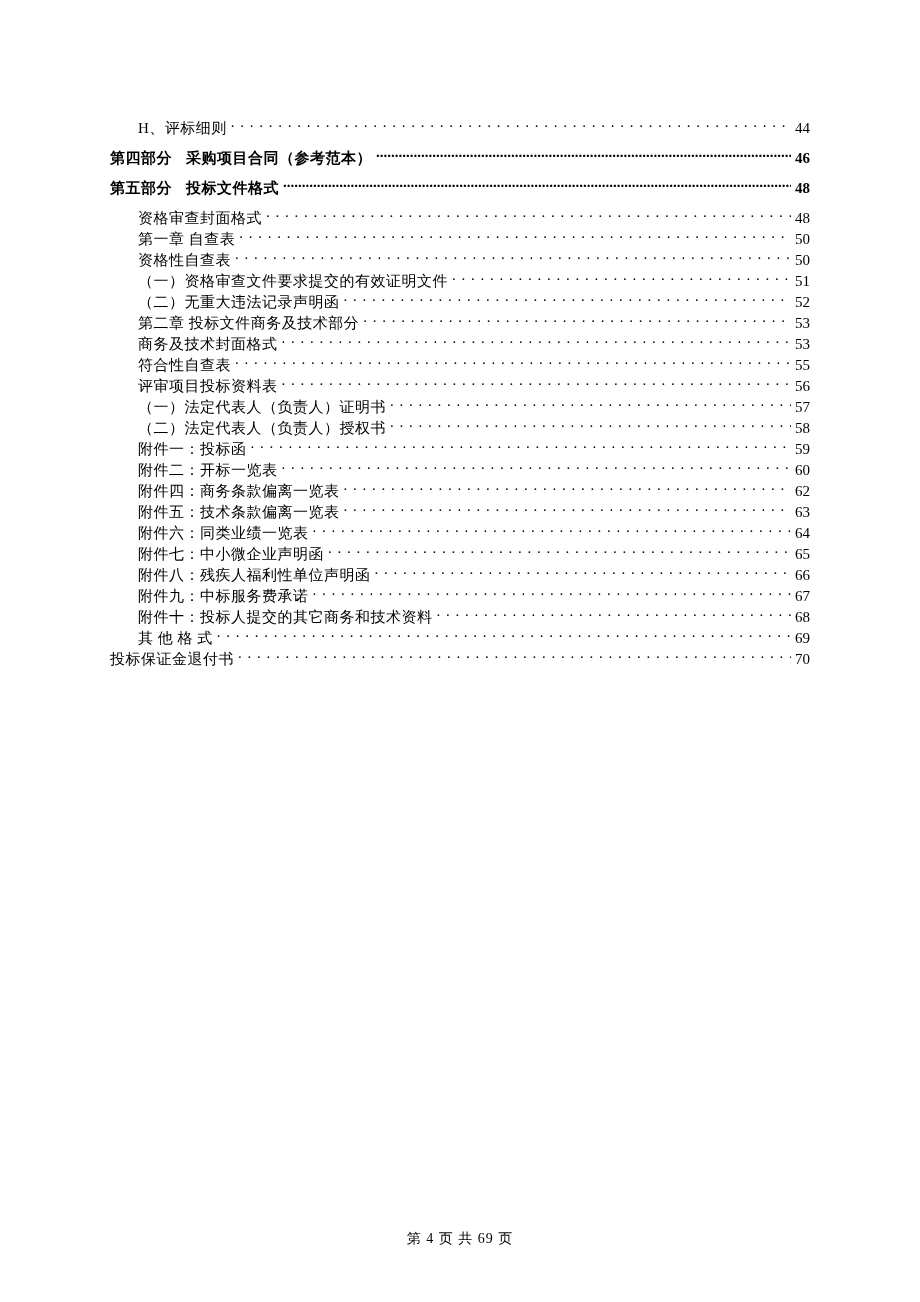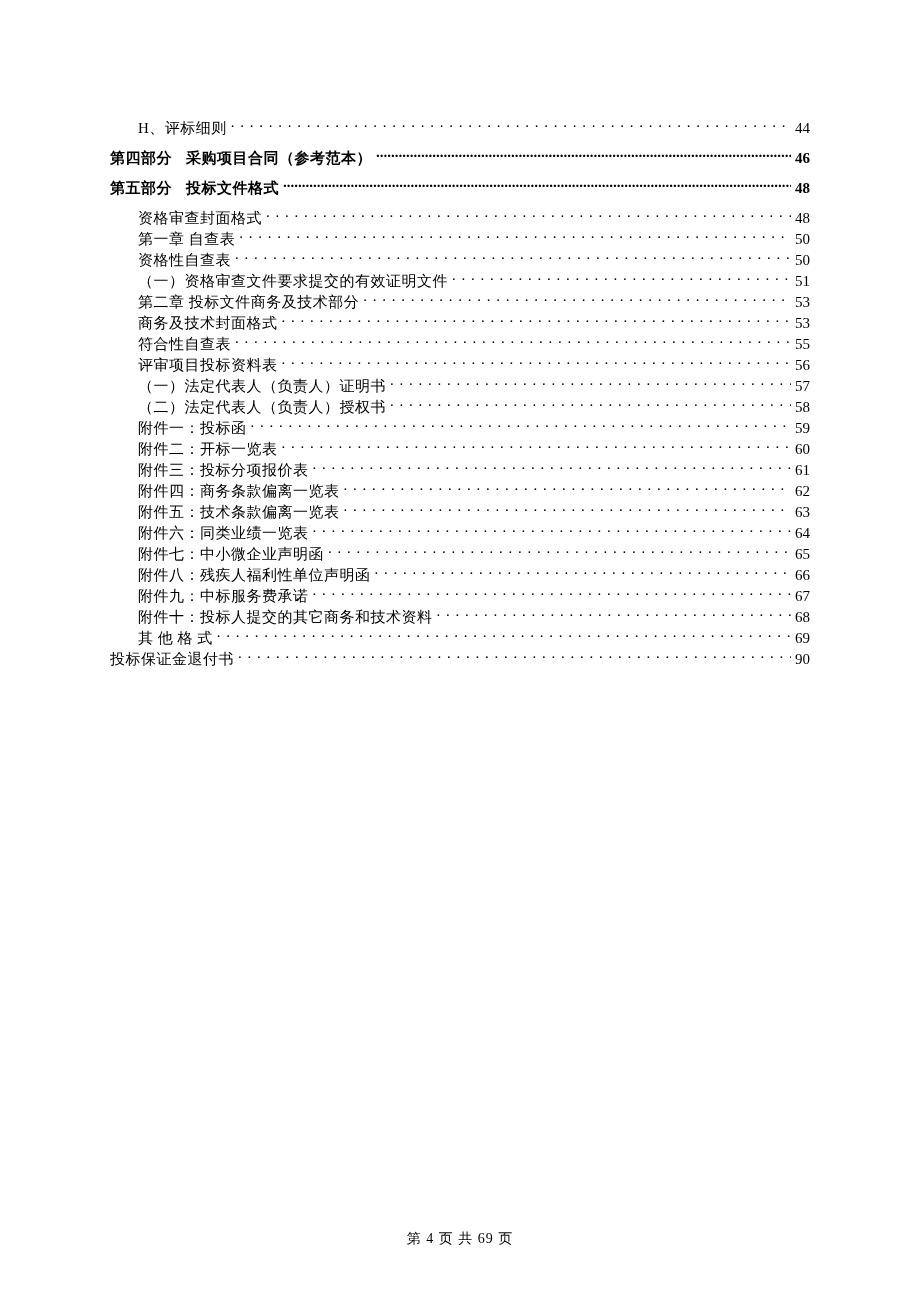--- a/index.html
+++ b/index.html
@@ -99,20 +99,25 @@
       <div class="toc-line l1">
         <span class="toc-label">资格性自查表</span>
         <span class="toc-leader"></span>
         <span class="toc-page">50</span>
       </div>
       <div class="toc-line l2">
         <span class="toc-label">（一）资格审查文件要求提交的有效证明文件</span>
         <span class="toc-leader"></span>
         <span class="toc-page">51</span>
       </div>
+      <div class="toc-line l2">
+        <span class="toc-label">（二）无重大违法记录声明函</span>
+        <span class="toc-leader"></span>
+        <span class="toc-page">52</span>
+      </div>
       <div class="toc-line l1">
         <span class="toc-label">第二章 投标文件商务及技术部分</span>
         <span class="toc-leader"></span>
         <span class="toc-page">53</span>
       </div>
       <div class="toc-line l1">
         <span class="toc-label">商务及技术封面格式</span>
         <span class="toc-leader"></span>
         <span class="toc-page">53</span>
       </div>
@@ -138,25 +143,20 @@
       </div>
       <div class="toc-line l1">
         <span class="toc-label">附件一：投标函</span>
         <span class="toc-leader"></span>
         <span class="toc-page">59</span>
       </div>
       <div class="toc-line l1">
         <span class="toc-label">附件二：开标一览表</span>
         <span class="toc-leader"></span>
         <span class="toc-page">60</span>
-      </div>
-      <div class="toc-line l1">
-        <span class="toc-label">附件三：投标分项报价表</span>
-        <span class="toc-leader"></span>
-        <span class="toc-page">61</span>
       </div>
       <div class="toc-line l1">
         <span class="toc-label">附件四：商务条款偏离一览表</span>
         <span class="toc-leader"></span>
         <span class="toc-page">62</span>
       </div>
       <div class="toc-line l1">
         <span class="toc-label">附件五：技术条款偏离一览表</span>
         <span class="toc-leader"></span>
         <span class="toc-page">63</span>
@@ -187,17 +187,17 @@
         <span class="toc-page">68</span>
       </div>
       <div class="toc-line l1">
         <span class="toc-label">其 他 格 式</span>
         <span class="toc-leader"></span>
         <span class="toc-page">69</span>
       </div>
       <div class="toc-line lroot">
         <span class="toc-label">投标保证金退付书</span>
         <span class="toc-leader"></span>
-        <span class="toc-page">90</span>
+        <span class="toc-page">70</span>
       </div>
     </div>
   <div class="footer">第 4 页 共 69 页</div>
 </div>
 
 </body></html>

